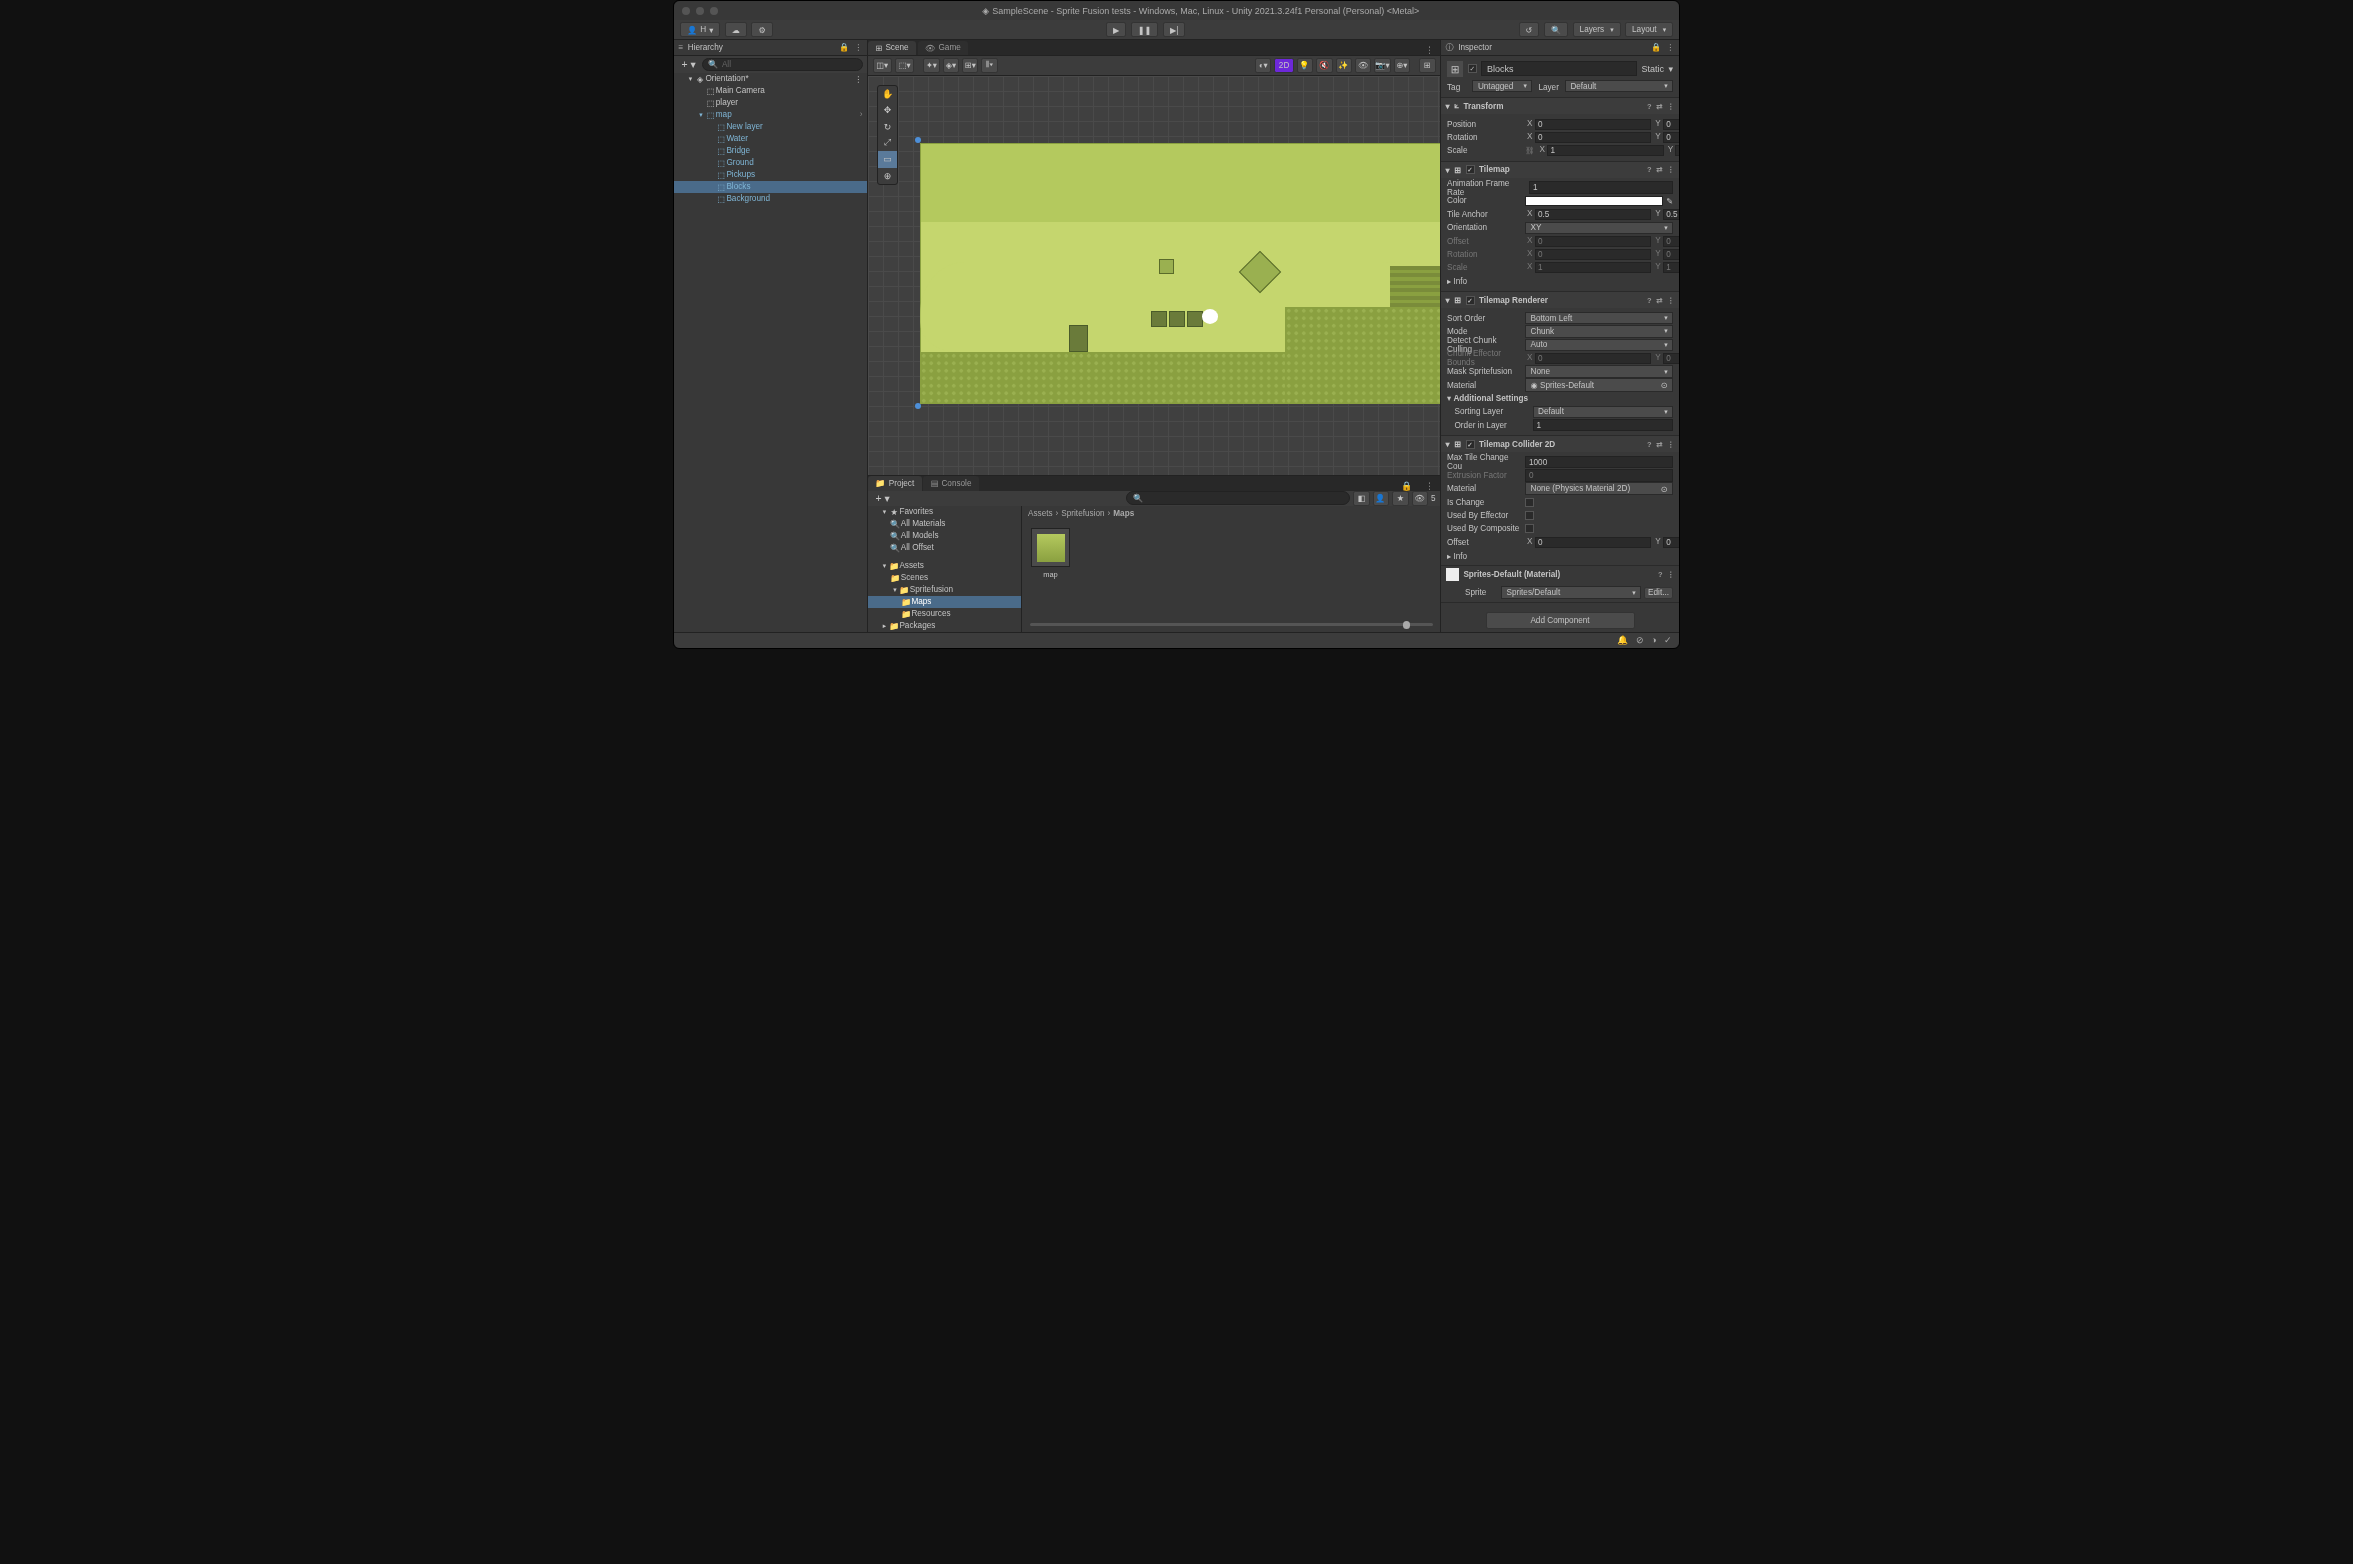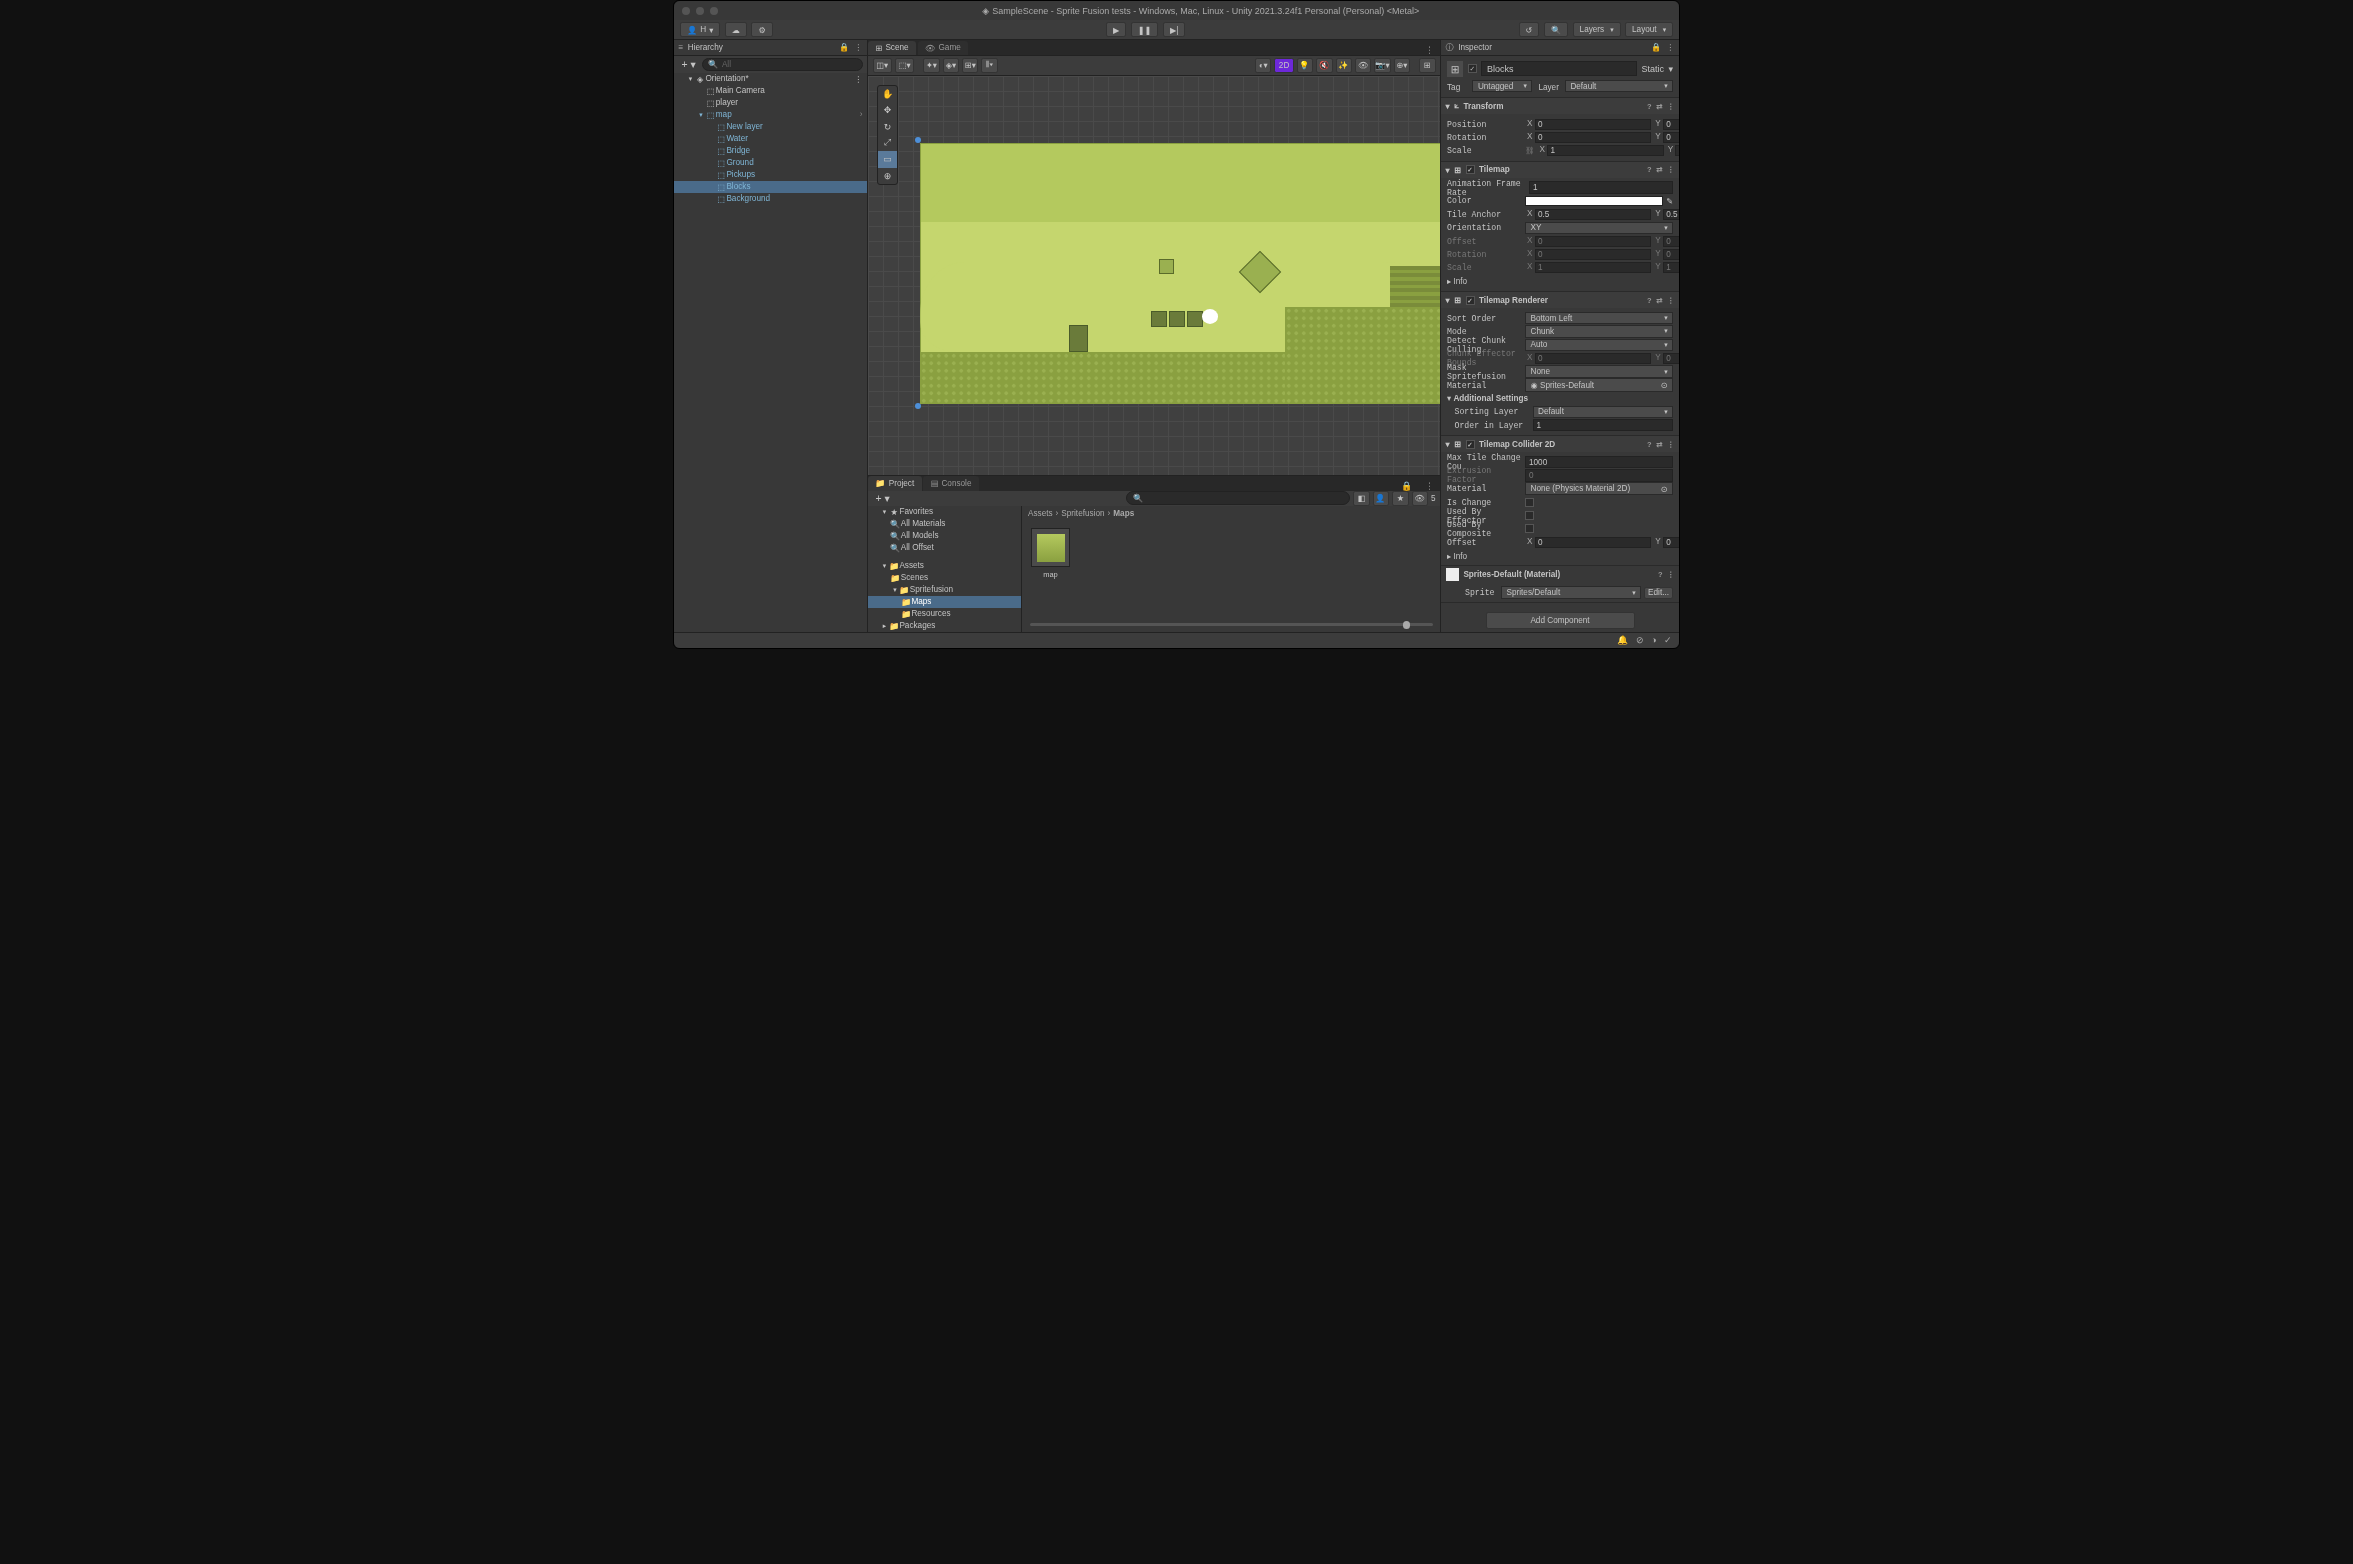--- a/index.html
+++ b/index.html
@@ -100,21 +100,21 @@
 .cube-ico { width: 16.4px; height: 16.4px; background: #4B4B4B; display: inline-flex; align-items: center; justify-content: center; font-size: 10.4px; }
 .row-inline { display: flex; align-items: flex-end; gap: 6px; font-size: 8.2px; }
 .row-inline .lbl { min-width: 19.4px; }
 .dd-field { background: #4B4B4B; border: 0.7px solid #2A2A2A; padding: 0.7px 4.5px; font-size: 8.2px; display: inline-flex; align-items: center; justify-content: space-between; min-width: 60px; }
 
 .component { border-bottom: 0.7px solid #2A2A2A; }
 .comp-head { height: 16.4px; background: #3C3C3C; display: flex; align-items: center; padding: 0 4.5px; gap: 4.5px; font-size: 8.2px; font-weight: 600; }
 .comp-head .cog { margin-left: auto; display: flex; gap: 4.5px; color: #999; font-size: 7.5px; }
 .comp-body { padding: 3px 6px; }
 .prop-row { display: flex; align-items: center; height: 13.4px; font-size: 8.2px; gap: 3px; }
-.prop-row .plbl { width: 75px; flex-shrink: 0; font-family: Liberation Mono, monospace; }
+.prop-row .plbl { width: 75px; flex-shrink: 0; }
 .prop-row.dim .plbl, .prop-row.dim input, .prop-row.dim .axlbl { color: #777; }
 .xyz-group { display: flex; flex: 1; gap: 2.2px; }
 .axlbl { width: 7.5px; text-align: right; color: #aaa; }
 .num-in { flex: 1; min-width: 0; background: #2A2A2A; border: 0.7px solid #222; color: #C4C4C4; padding: 0 2.2px; font-size: 8.2px; }
 .full-in { flex: 1; background: #2A2A2A; border: 0.7px solid #222; color: #C4C4C4; padding: 0.7px 3px; font-size: 8.2px; }
 .dd-full { flex: 1; }
 .color-swatch { flex: 1; height: 10.4px; background: #fff; border: 0.7px solid #222; }
 .chk { width: 9px; height: 9px; background: #2A2A2A; border: 0.7px solid #555; }
 .chk.on::after { content: "✓"; font-size: 6.7px; display: block; text-align: center; line-height: 7.5px; }
 

